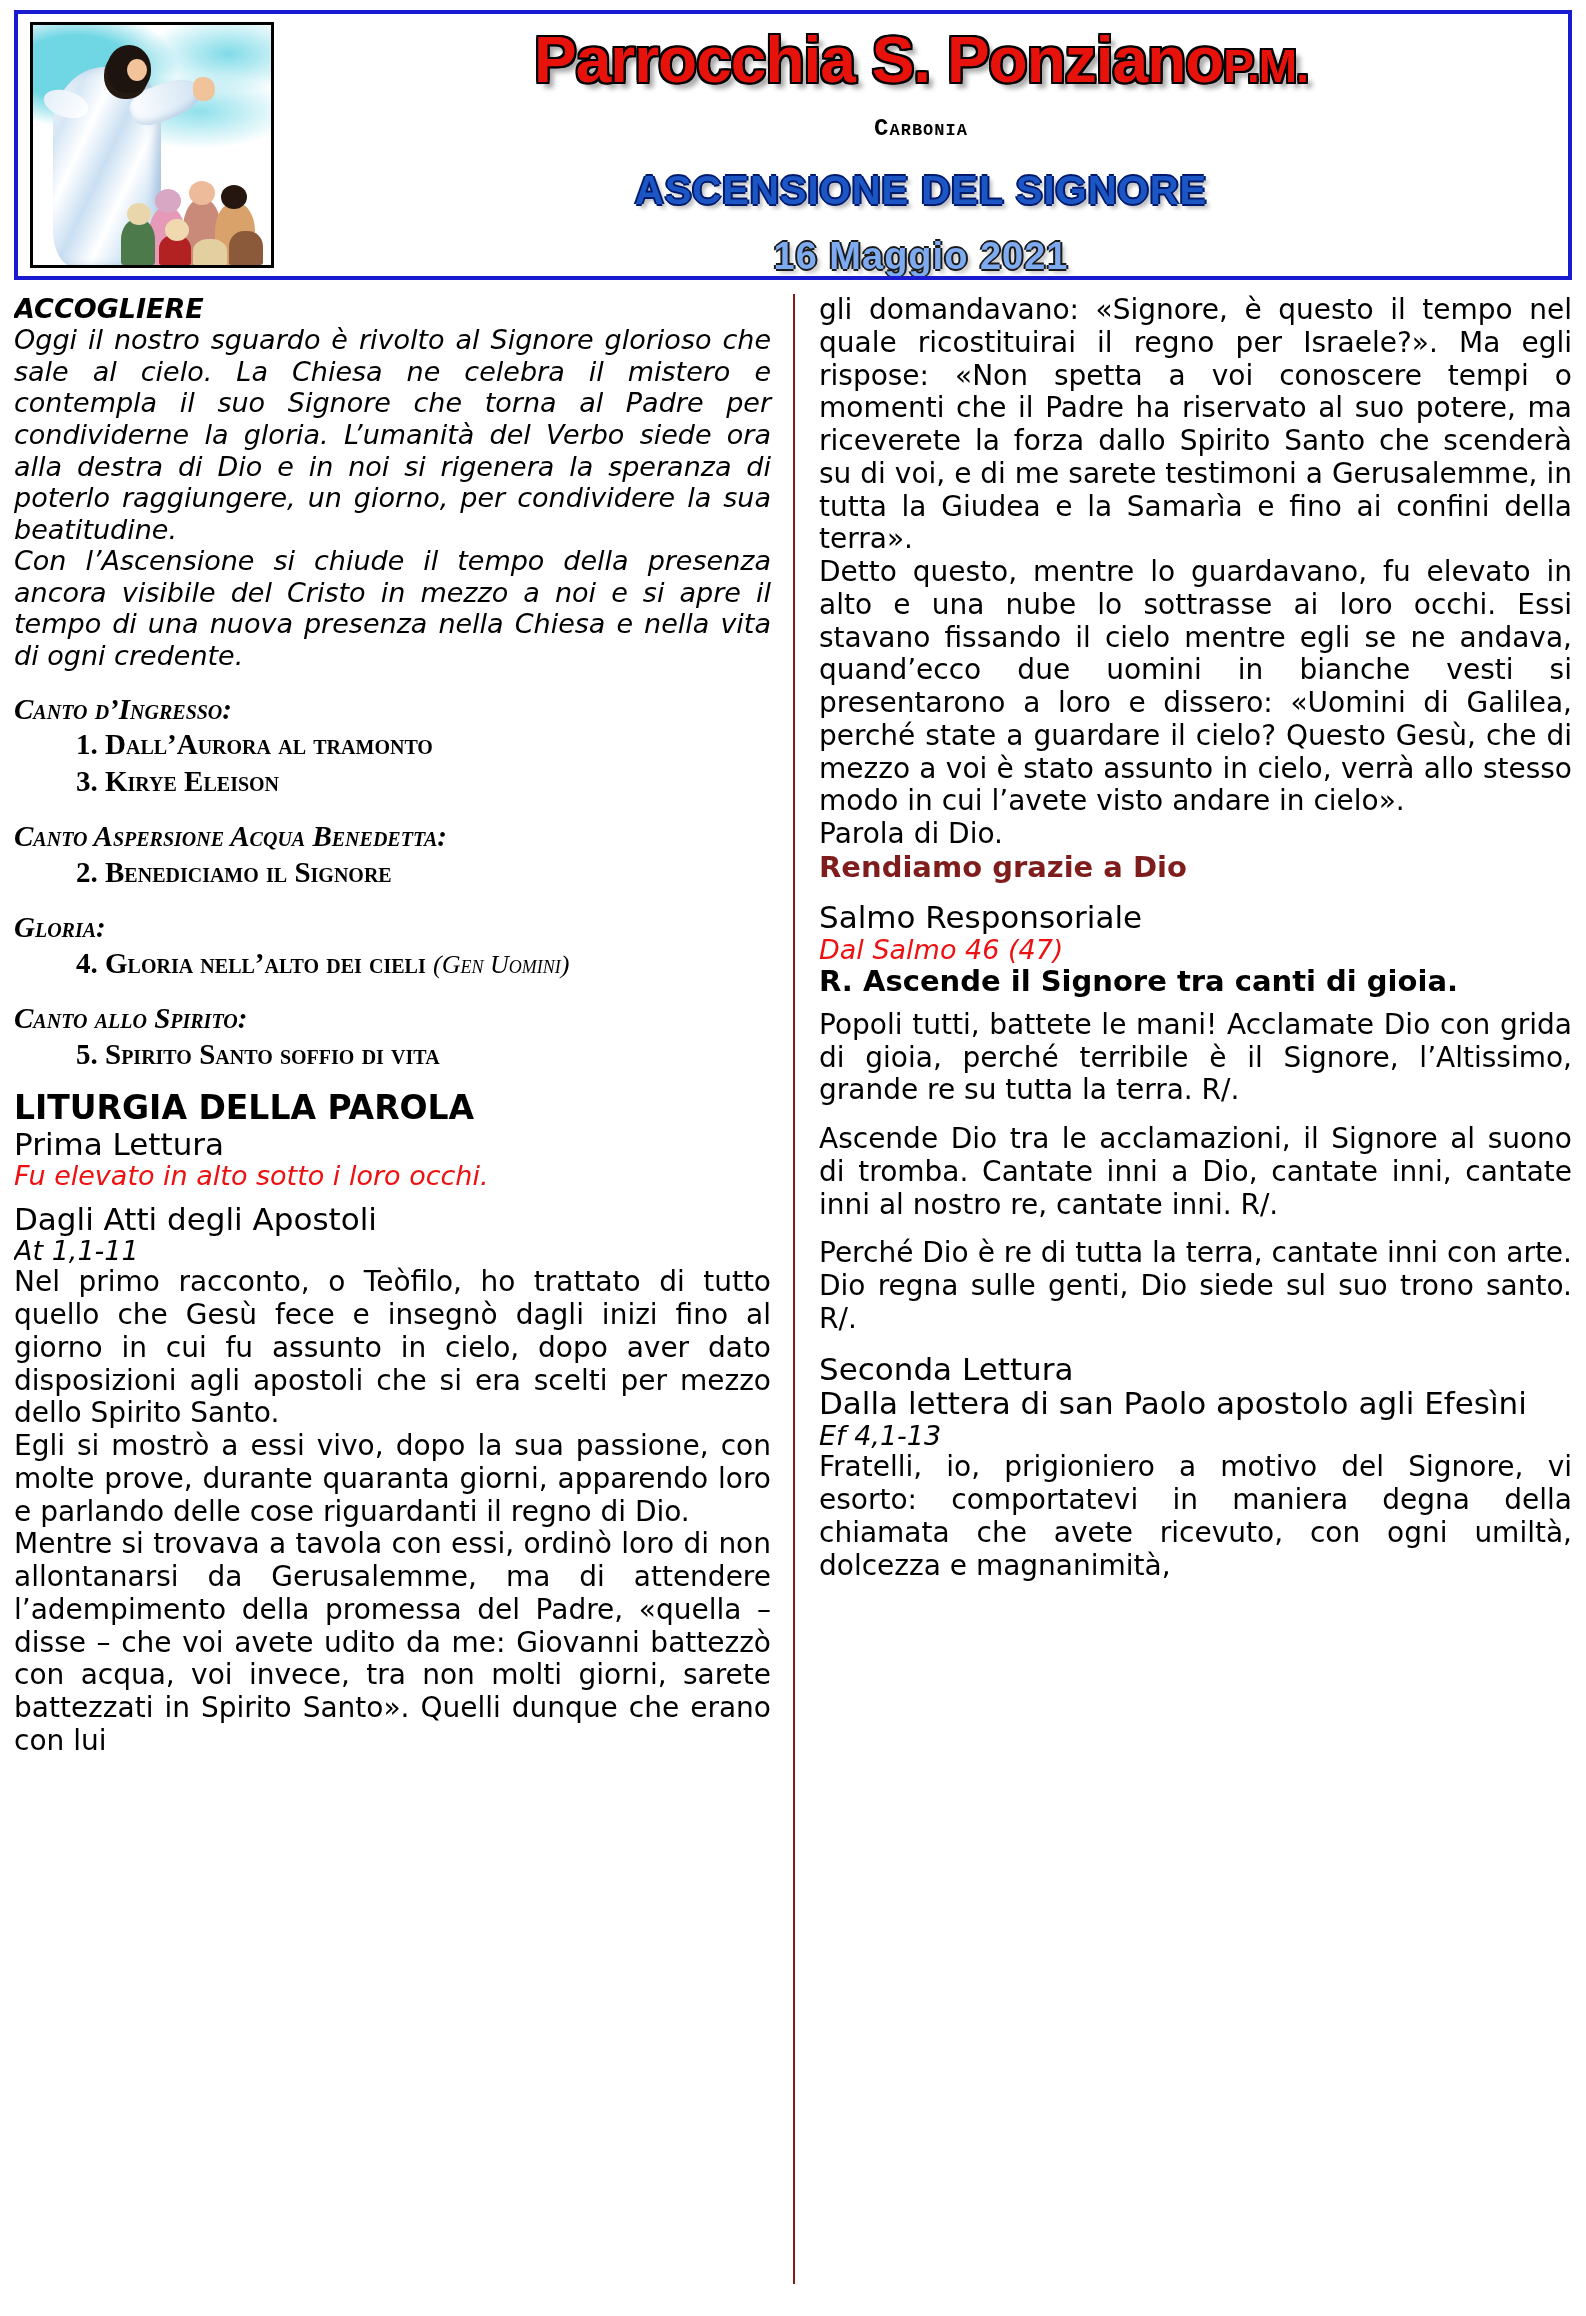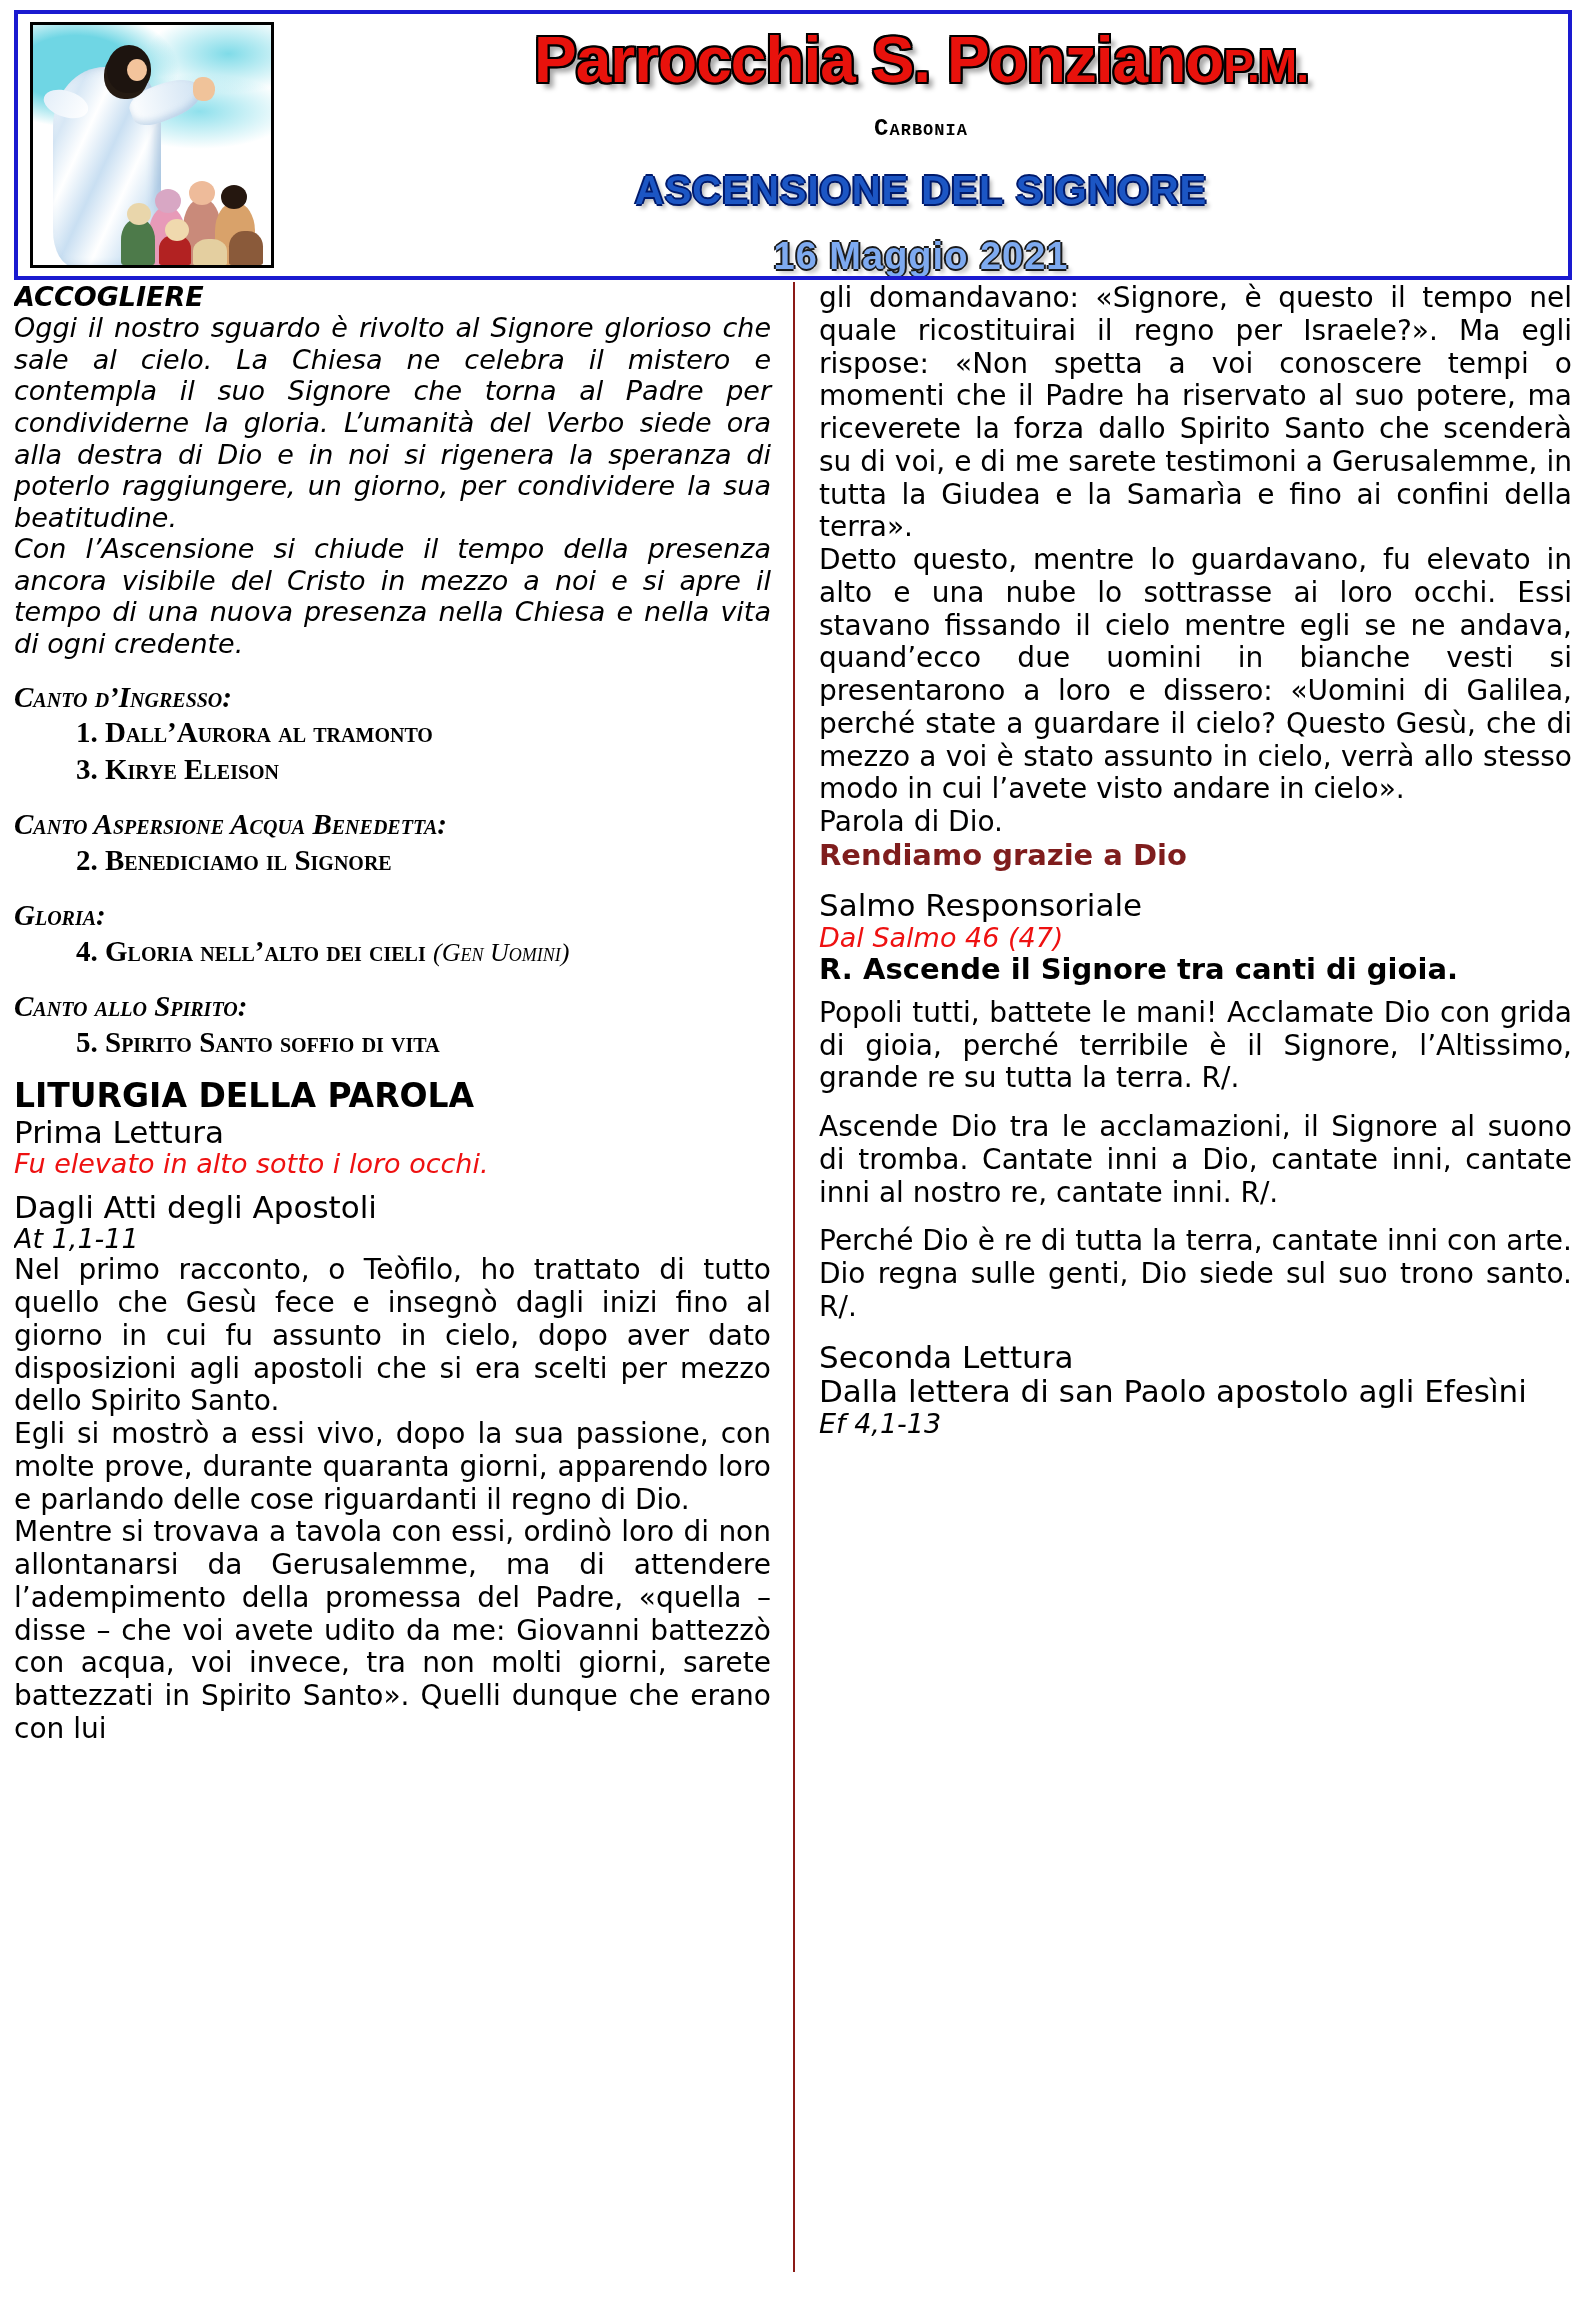--- a/index.html
+++ b/index.html
@@ -114,21 +114,21 @@
     letter-spacing:1px;
     text-shadow:
        -2px 0 0 #1a1a1a, 2px 0 0 #1a1a1a, 0 -2px 0 #1a1a1a, 0 2px 0 #1a1a1a,
        4px 4px 4px rgba(0,0,0,.25);
     white-space:nowrap;
   }
 
   
   .columns{
     display:flex;
-    margin-top:2px;
+    margin-top:14px;
     height:1990px;
   }
   .col{
     width:50%;
     box-sizing:border-box;
     overflow:hidden;
   }
   .col-left{padding-right:22px;}
   .col-right{padding-left:24px;border-left:2px solid #8b1a16;}
 
@@ -307,15 +307,16 @@
 
       <div class="spacer-s"></div>
 
       <p class="psalm-p">Popoli tutti, battete le mani! Acclamate Dio con grida di gioia, perché terribile è il Signore, l’Altissimo, grande re su tutta la terra. R/.</p>
       <p class="psalm-p">Ascende Dio tra le acclamazioni, il Signore al suono di tromba. Cantate inni a Dio, cantate inni, cantate inni al nostro re, cantate inni. R/.</p>
       <p class="psalm-p">Perché Dio è re di tutta la terra, cantate inni con arte. Dio regna sulle genti, Dio siede sul suo trono santo. R/.</p>
 
       <div class="sec-head">Seconda Lettura</div>
       <div class="sec-head">Dalla lettera di san Paolo apostolo agli Efesìni</div>
       <div class="ref-italic">Ef 4,1-13</div>
+      <p class="read-body">Fratelli, io, prigioniero a motivo del Signore, vi esorto: comportatevi in maniera degna della chiamata che avete ricevuto, con ogni umiltà, dolcezza e magnanimità,</p>
     </div>
   </div>
 </div>
 
 </body></html>

